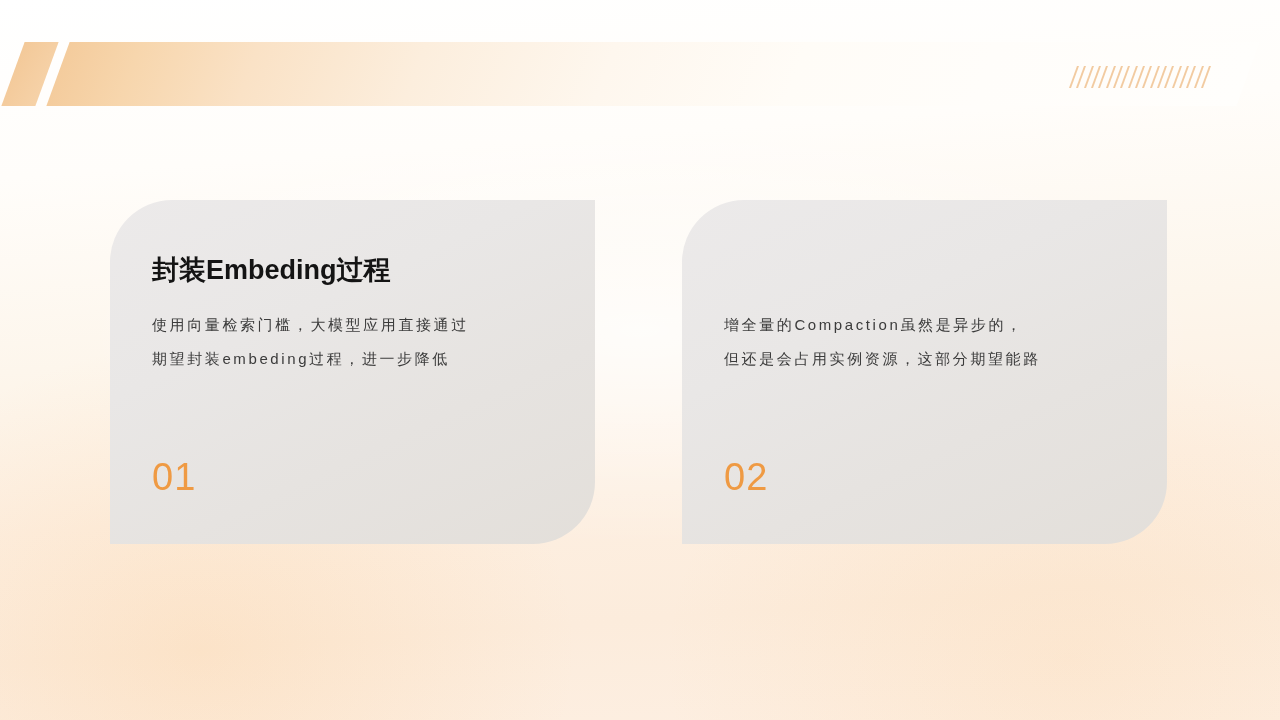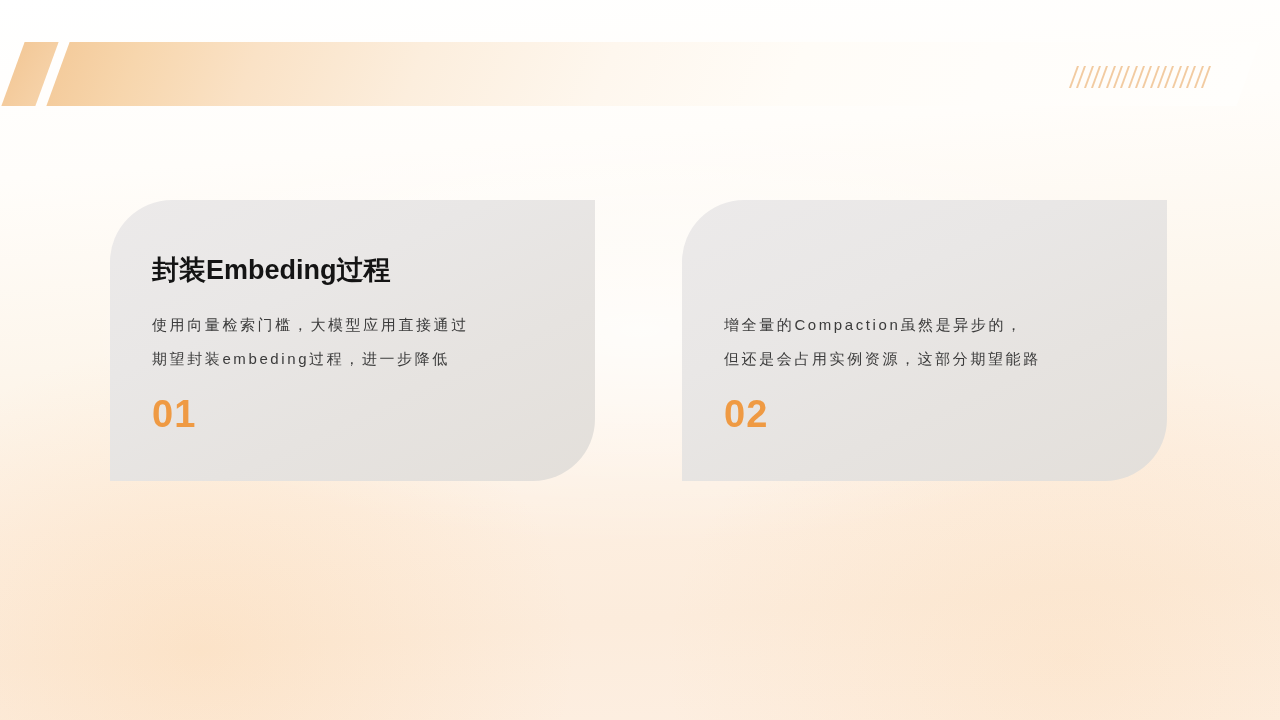--- a/index.html
+++ b/index.html
@@ -121,21 +121,21 @@
     position: absolute;
     left: 110px;
     top: 200px;
     width: 1060px;
     height: 344px;
   }
   .card {
     position: absolute;
     top: 0;
     width: 485px;
-    height: 281px;
+    height: 344px;
     border-radius: 62px 0 62px 0;
     background: linear-gradient(155deg,
         #eceaea 0%,
         #e9e7e6 35%,
         #e6e3e0 65%,
         #e3dfda 100%);
   }
   .card-1 { left: 0; }
   .card-2 { left: 572px; }
 
@@ -161,21 +161,21 @@
   }
   .card-body p {
     margin: 0;
     white-space: nowrap;
   }
   .card-num {
     position: absolute;
     left: 42px;
     bottom: 48px;
     font-size: 38px;
-    font-weight: bold;
+    font-weight: normal;
     color: #ef9a43;
     letter-spacing: 1px;
     line-height: 1;
     margin-top: 12px;
   }
 </style>
 </head>
 <body>
 
 <div class="slide">

